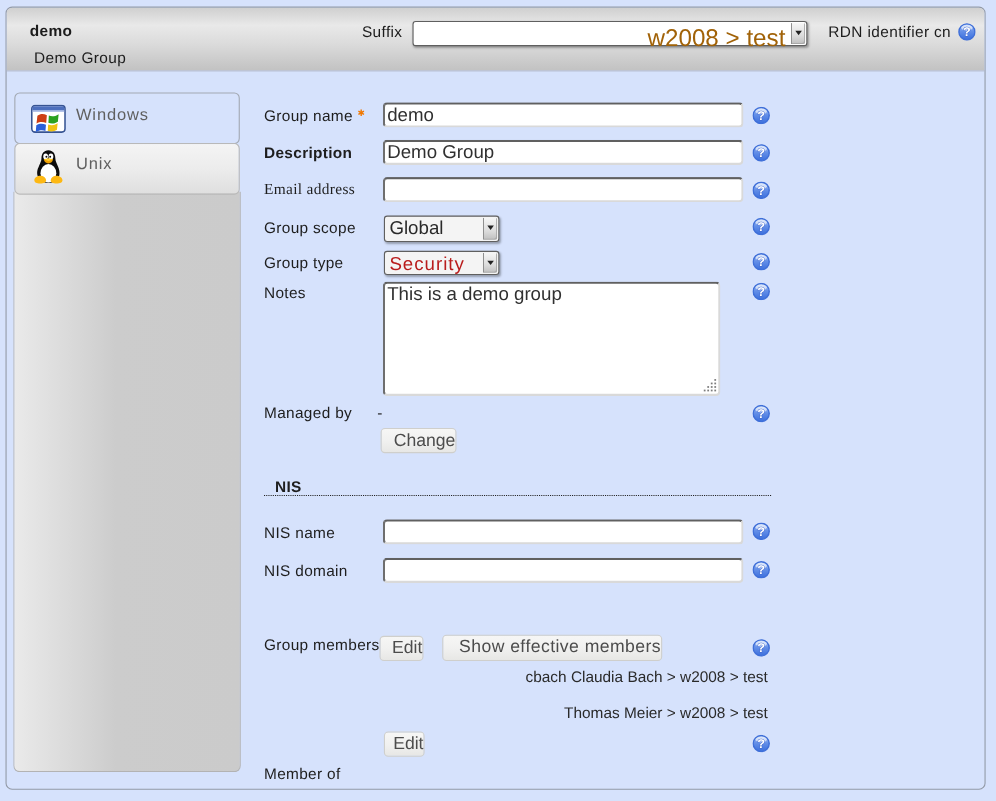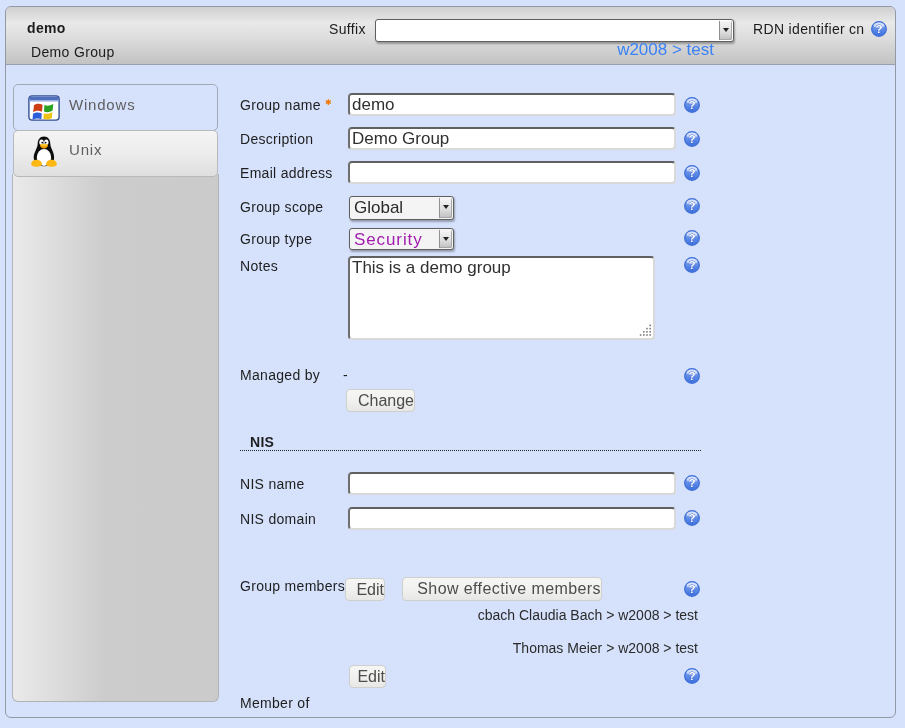--- a/index.html
+++ b/index.html
@@ -22,21 +22,21 @@
 .mline { font-size:14px; color:#2a2a2a; }
 </style>
 </head>
 <body>
 <div id="container" class="abs">
   <div id="header" class="abs">
     <div class="abs hlabel" style="left:21px; top:13px; font-weight:bold;">demo</div>
     <div class="abs hlabel" style="left:25px; top:37px;">Demo Group</div>
     <div class="abs hlabel" style="left:323px; top:14px;">Suffix</div>
     <div class="abs sel" style="left:369px; top:12px; width:359px; height:23px; background:#fff;">
-      <div class="abs" style="right:19px; top:20px; font-size:17px; color:#3b82f6;">w2008 &gt; test</div>
+      <div class="abs" style="right:19px; top:2px; font-size:22px; color:#a16207;">w2008 &gt; test</div>
       <div class="btn"></div>
         <div class="tri"></div>
     </div>
     <div class="abs hlabel" style="left:747px; top:14px;">RDN identifier</div>
     <div class="abs hlabel" style="left:843px; top:14px;">cn</div>
     <div class="abs helpic" style="left:865px; top:14px;"><svg width="16" height="16" viewBox="0 0 16 16">
           <circle cx="8" cy="8" r="7.3" fill="url(#helpg)" stroke="#3f6fd8" stroke-width="1.3"></circle>
           <ellipse cx="8" cy="4.3" rx="5.2" ry="2.6" fill="#ffffff" opacity="0.6"></ellipse>
           <text x="8" y="12" font-family="Liberation Sans,sans-serif" font-size="11.5" font-weight="bold" fill="#ffffff" stroke="#3c63cc" stroke-width="0.8" paint-order="stroke" text-anchor="middle">?</text>
         </svg></div>
@@ -72,29 +72,29 @@
   </div>
 
   <div class="abs flabel" style="left:234px; top:90px;">Group name <span style="color:#f07800; font-size:8px; vertical-align:5px;">✱</span></div>
   <div class="abs field" style="left:342px; top:86px; width:328px; height:23px;">demo</div>
   <div class="abs helpic" style="left:678px; top:90px;"><svg width="16" height="16" viewBox="0 0 16 16">
         <circle cx="8" cy="8" r="7.3" fill="url(#helpg)" stroke="#3f6fd8" stroke-width="1.3"></circle>
         <ellipse cx="8" cy="4.3" rx="5.2" ry="2.6" fill="#ffffff" opacity="0.6"></ellipse>
         <text x="8" y="12" font-family="Liberation Sans,sans-serif" font-size="11.5" font-weight="bold" fill="#ffffff" stroke="#3c63cc" stroke-width="0.8" paint-order="stroke" text-anchor="middle">?</text>
       </svg></div>
 
-  <div class="abs flabel" style="left:234px; top:124px;">Description</div>
+  <div class="abs flabel" style="left:234px; top:124px;font-weight:bold;">Description</div>
   <div class="abs field" style="left:342px; top:120px; width:328px; height:23px;">Demo Group</div>
   <div class="abs helpic" style="left:678px; top:124px;"><svg width="16" height="16" viewBox="0 0 16 16">
         <circle cx="8" cy="8" r="7.3" fill="url(#helpg)" stroke="#3f6fd8" stroke-width="1.3"></circle>
         <ellipse cx="8" cy="4.3" rx="5.2" ry="2.6" fill="#ffffff" opacity="0.6"></ellipse>
         <text x="8" y="12" font-family="Liberation Sans,sans-serif" font-size="11.5" font-weight="bold" fill="#ffffff" stroke="#3c63cc" stroke-width="0.8" paint-order="stroke" text-anchor="middle">?</text>
       </svg></div>
 
-  <div class="abs flabel" style="left:234px; top:158px;">Email address</div>
+  <div class="abs flabel" style="left:234px; top:158px;font-family:Liberation Serif, serif;">Email address</div>
   <div class="abs field" style="left:342px; top:154px; width:328px; height:23px;"></div>
   <div class="abs helpic" style="left:678px; top:158px;"><svg width="16" height="16" viewBox="0 0 16 16">
         <circle cx="8" cy="8" r="7.3" fill="url(#helpg)" stroke="#3f6fd8" stroke-width="1.3"></circle>
         <ellipse cx="8" cy="4.3" rx="5.2" ry="2.6" fill="#ffffff" opacity="0.6"></ellipse>
         <text x="8" y="12" font-family="Liberation Sans,sans-serif" font-size="11.5" font-weight="bold" fill="#ffffff" stroke="#3c63cc" stroke-width="0.8" paint-order="stroke" text-anchor="middle">?</text>
       </svg></div>
 
   <div class="abs flabel" style="left:234px; top:192px;">Group scope</div>
   <div class="abs sel" style="left:343px; top:189px; width:105px; height:24px;">
     <div class="abs" style="left:4px; top:1px; font-size:17px; color:#2a2a2a;">Global</div>
@@ -102,32 +102,32 @@
       <div class="tri"></div>
   </div>
   <div class="abs helpic" style="left:678px; top:191px;"><svg width="16" height="16" viewBox="0 0 16 16">
         <circle cx="8" cy="8" r="7.3" fill="url(#helpg)" stroke="#3f6fd8" stroke-width="1.3"></circle>
         <ellipse cx="8" cy="4.3" rx="5.2" ry="2.6" fill="#ffffff" opacity="0.6"></ellipse>
         <text x="8" y="12" font-family="Liberation Sans,sans-serif" font-size="11.5" font-weight="bold" fill="#ffffff" stroke="#3c63cc" stroke-width="0.8" paint-order="stroke" text-anchor="middle">?</text>
       </svg></div>
 
   <div class="abs flabel" style="left:234px; top:224px;">Group type</div>
   <div class="abs sel" style="left:343px; top:221px; width:105px; height:22px;">
-    <div class="abs" style="left:4px; top:1px; font-size:17px; color:#a21caf; letter-spacing:0.9px;">Security</div>
+    <div class="abs" style="left:4px; top:1px; font-size:17px; color:#b91c1c; letter-spacing:0.9px;">Security</div>
     <div class="btn"></div>
       <div class="tri"></div>
   </div>
   <div class="abs helpic" style="left:678px; top:223px;"><svg width="16" height="16" viewBox="0 0 16 16">
         <circle cx="8" cy="8" r="7.3" fill="url(#helpg)" stroke="#3f6fd8" stroke-width="1.3"></circle>
         <ellipse cx="8" cy="4.3" rx="5.2" ry="2.6" fill="#ffffff" opacity="0.6"></ellipse>
         <text x="8" y="12" font-family="Liberation Sans,sans-serif" font-size="11.5" font-weight="bold" fill="#ffffff" stroke="#3c63cc" stroke-width="0.8" paint-order="stroke" text-anchor="middle">?</text>
       </svg></div>
 
   <div class="abs flabel" style="left:234px; top:251px;">Notes</div>
-  <div class="abs field" style="left:342px; top:249px; width:307px; height:84px;">This is a demo group
+  <div class="abs field" style="left:342px; top:249px; width:307px; height:104px;">This is a demo group
     <svg class="abs" style="right:1px; bottom:1px;" width="13" height="13">
         <g fill="#7d7d7d">
           <rect x="10.4" y="0.6" width="1.6" height="1.6"></rect>
           <rect x="7.2" y="3.8" width="1.6" height="1.6"></rect>
           <rect x="10.4" y="3.8" width="1.6" height="1.6"></rect>
           <rect x="4" y="7" width="1.6" height="1.6"></rect>
           <rect x="7.2" y="7" width="1.6" height="1.6"></rect>
           <rect x="10.4" y="7" width="1.6" height="1.6"></rect>
           <rect x="0.8" y="10.2" width="1.6" height="1.6"></rect>
           <rect x="4" y="10.2" width="1.6" height="1.6"></rect>

